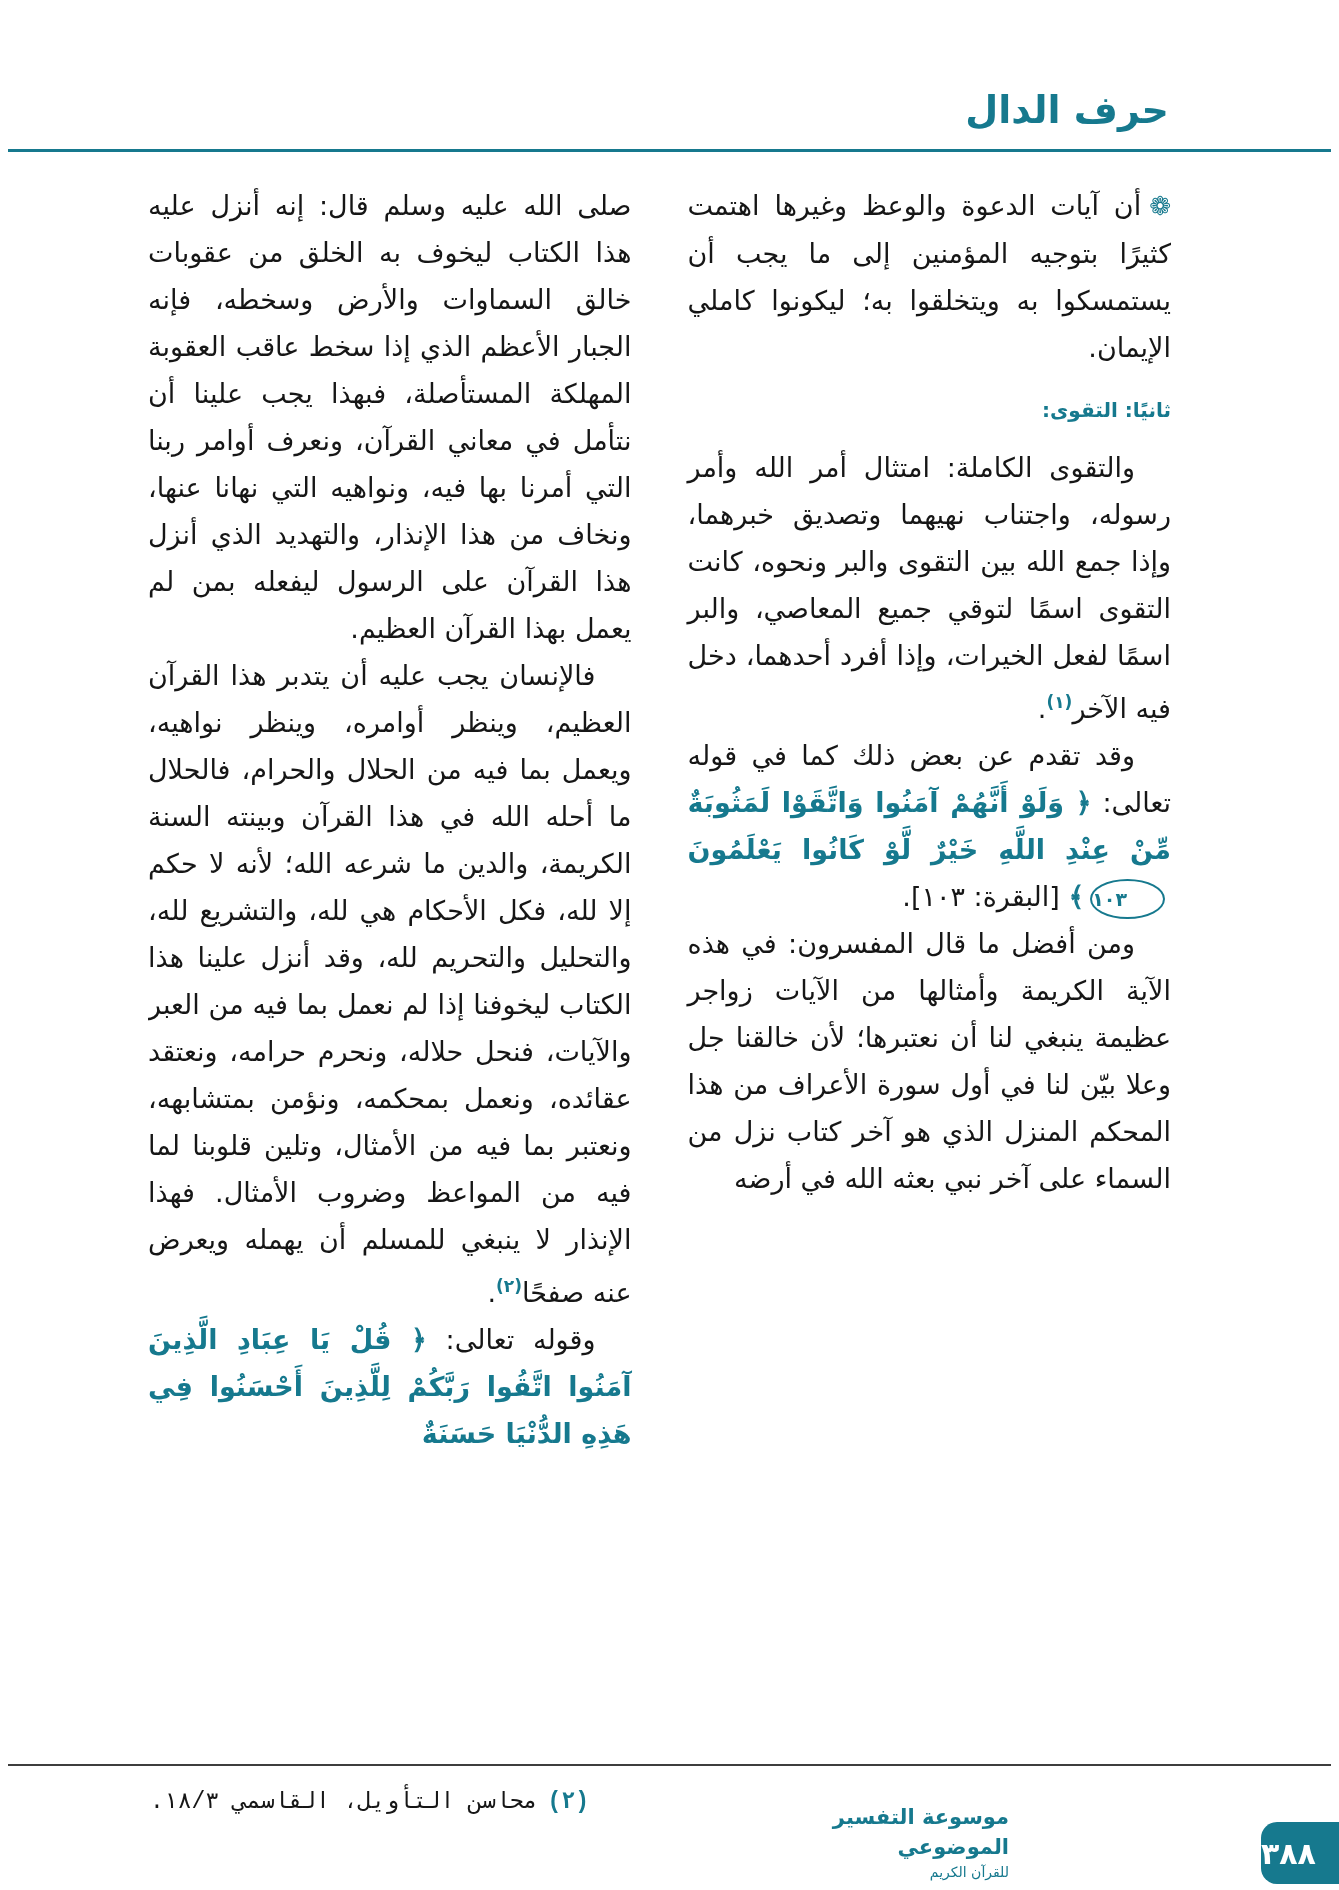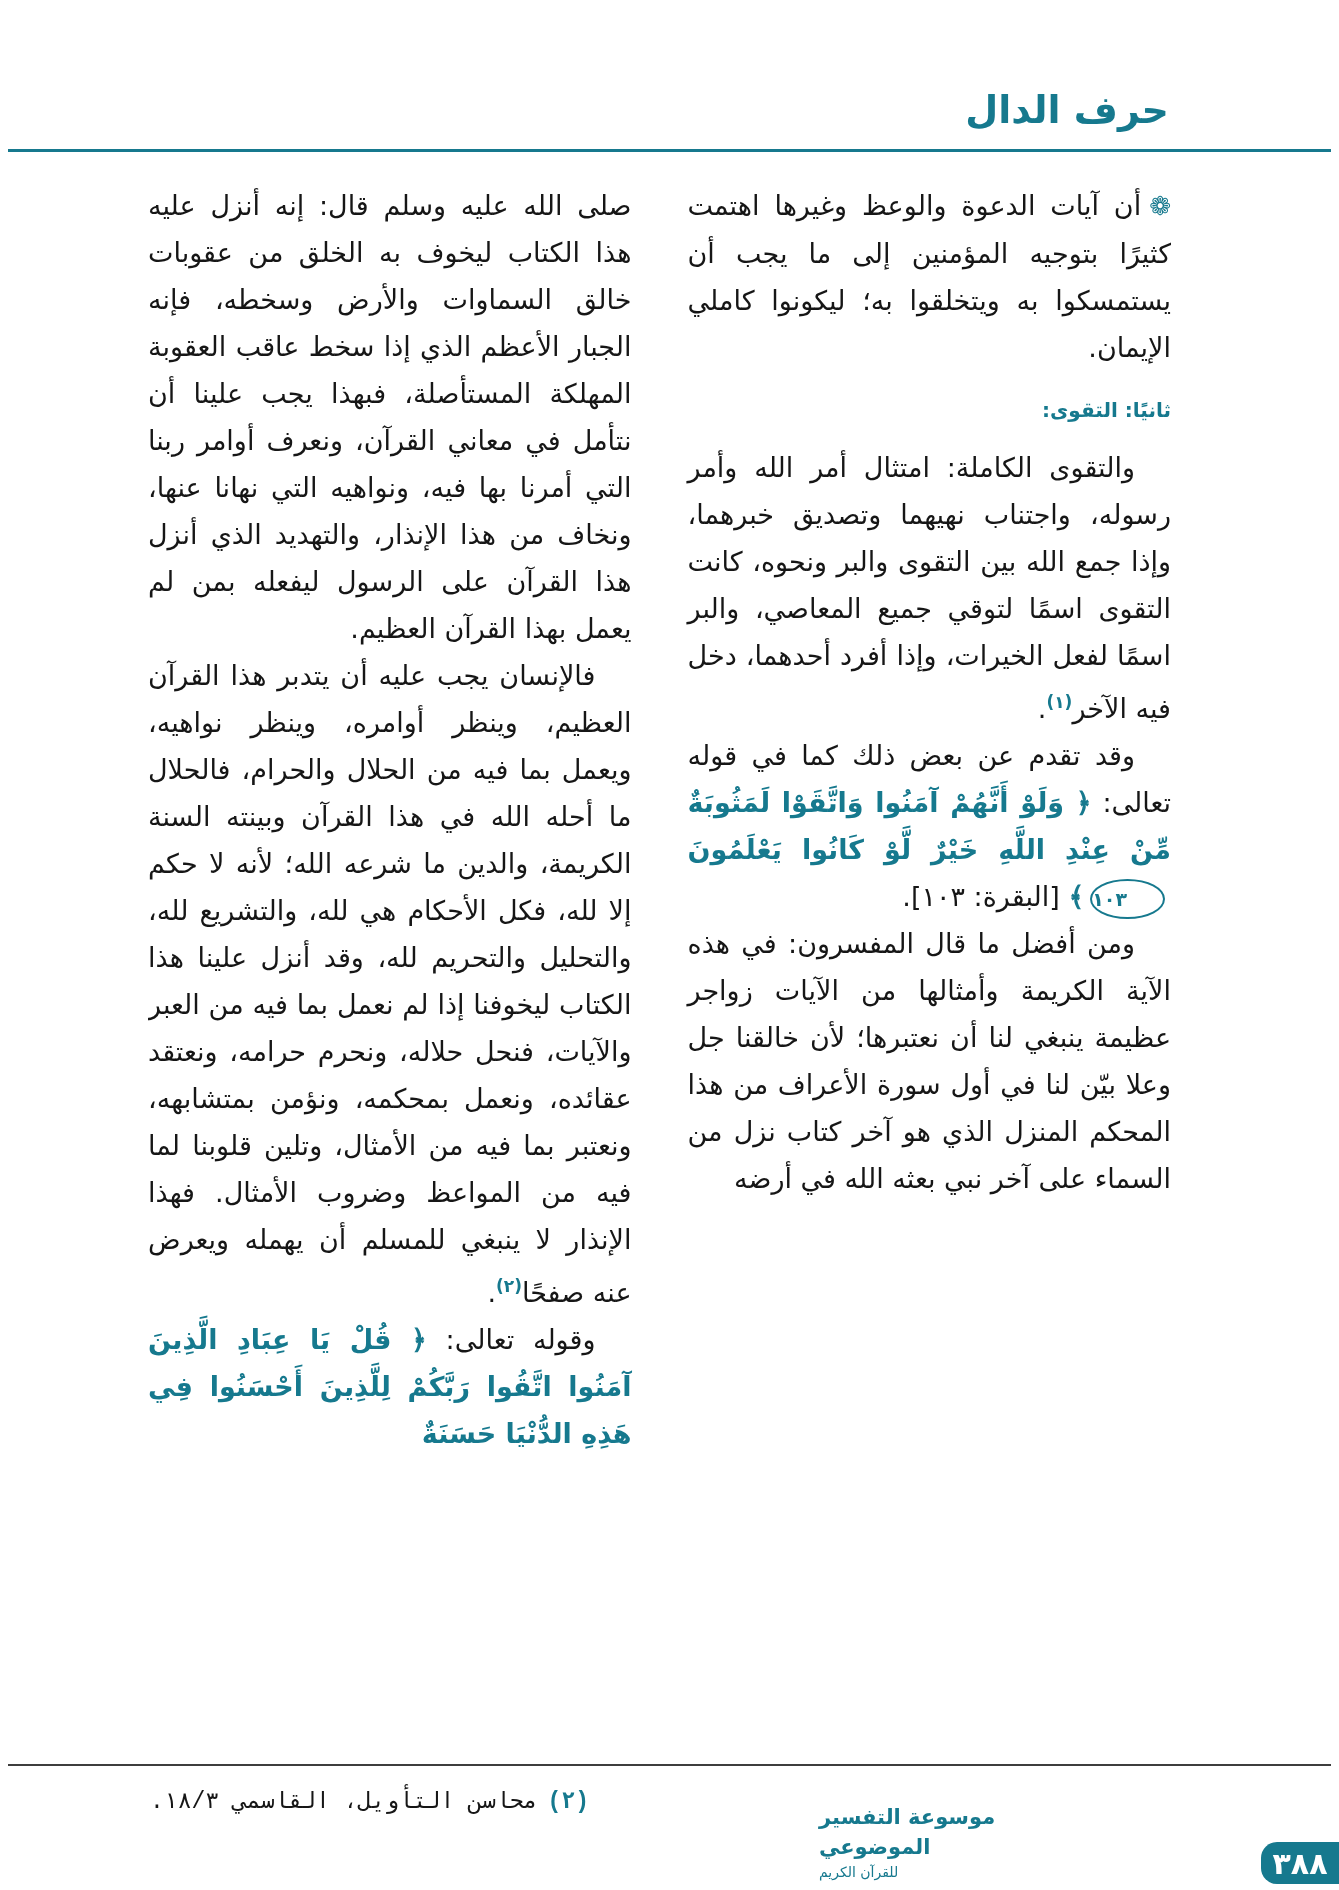--- a/index.html
+++ b/index.html
@@ -118,44 +118,44 @@
   .footnote { flex: 1; text-align: left; font-family: Liberation Mono, monospace; }
   .fn-num { color: var(--accent); font-weight: bold; margin-left: 10px; }
   .fn-text { color: var(--ink); }
 
   
   .logo {
     position: absolute;
     bottom: 8px;
     right: 330px;
     width: 190px;
-    text-align: left;
+    text-align: right;
     color: var(--accent);
   }
   .logo-line1 {
     font-size: 21px;
     font-weight: bold;
     line-height: 30px;
   }
   .logo-line2 {
     font-size: 14px;
     line-height: 20px;
   }
   .page-number-box {
     position: absolute;
     bottom: 6px;
     right: 0;
     width: 78px;
-    height: 42px;
+    height: 62px;
     background: var(--accent);
     color: #ffffff;
     border-radius: 16px 0 0 16px;
     display: flex;
     align-items: center;
-    justify-content: center;
+    justify-content: flex-end;
     font-size: 30px;
     font-weight: bold;
   }
 </style>
 </head>
 <body>
 
 <h1 class="chapter-title">حرف الدال</h1>
 <div class="header-rule"></div>
 

